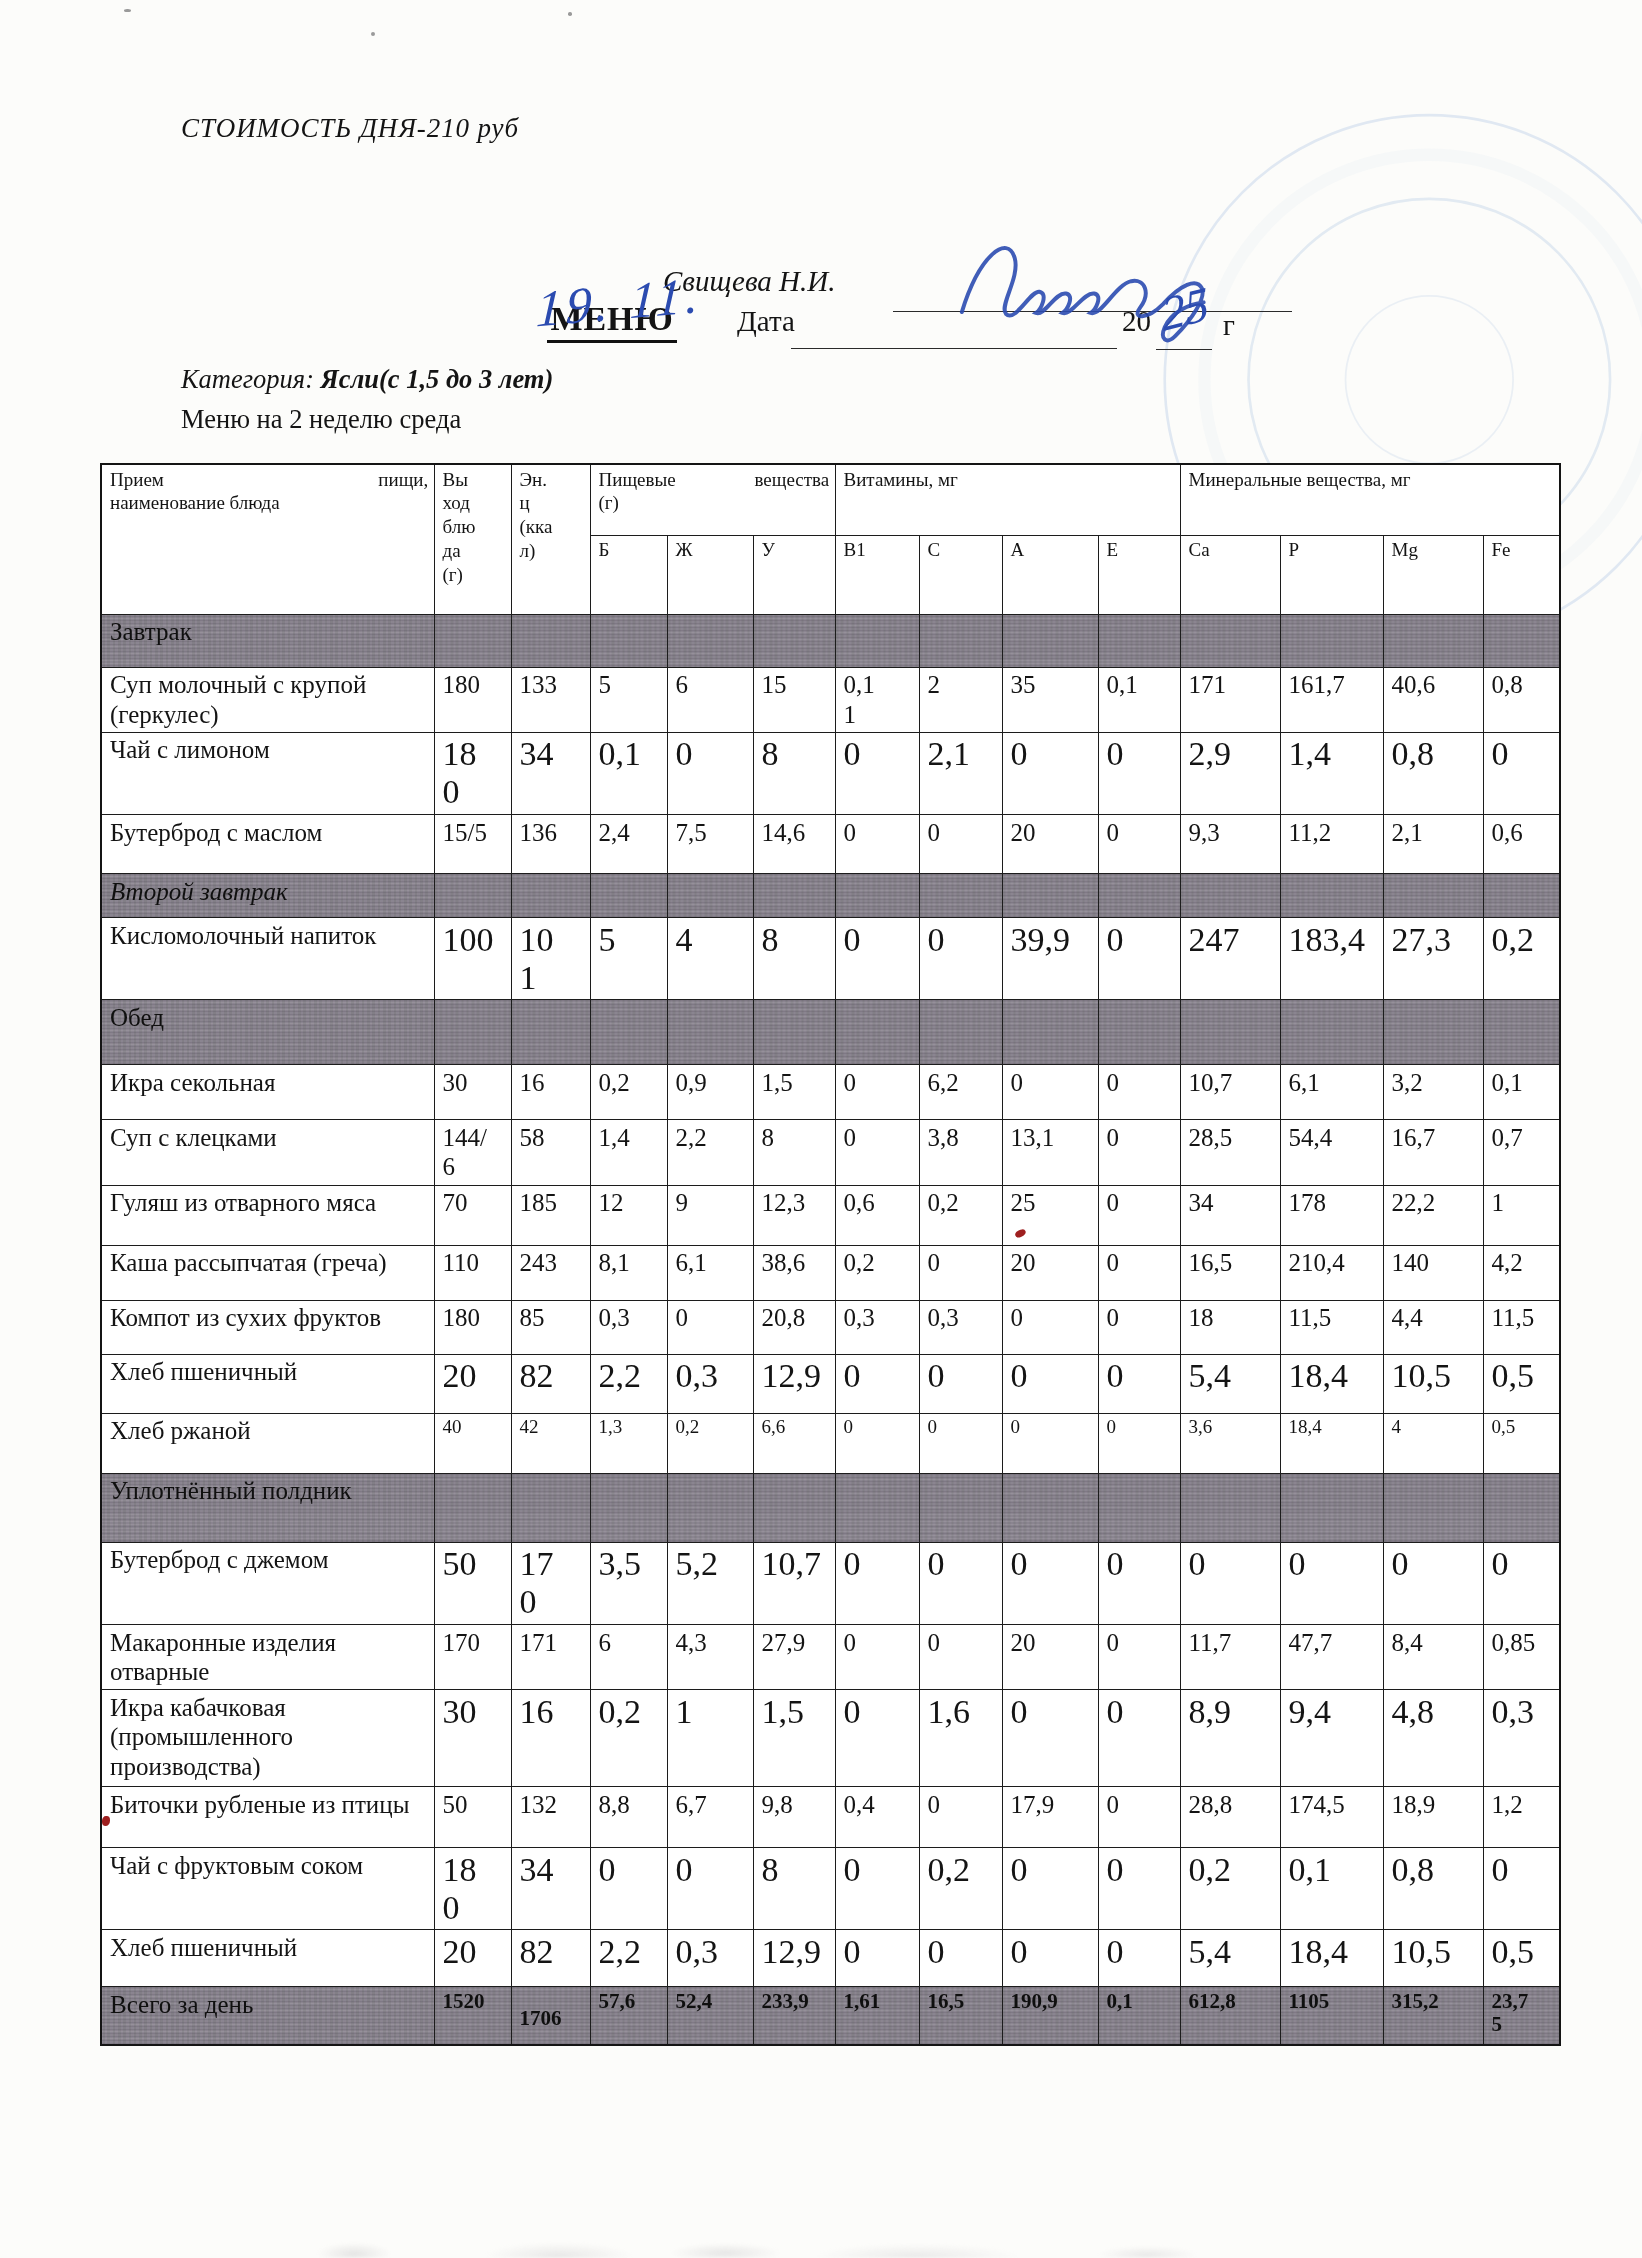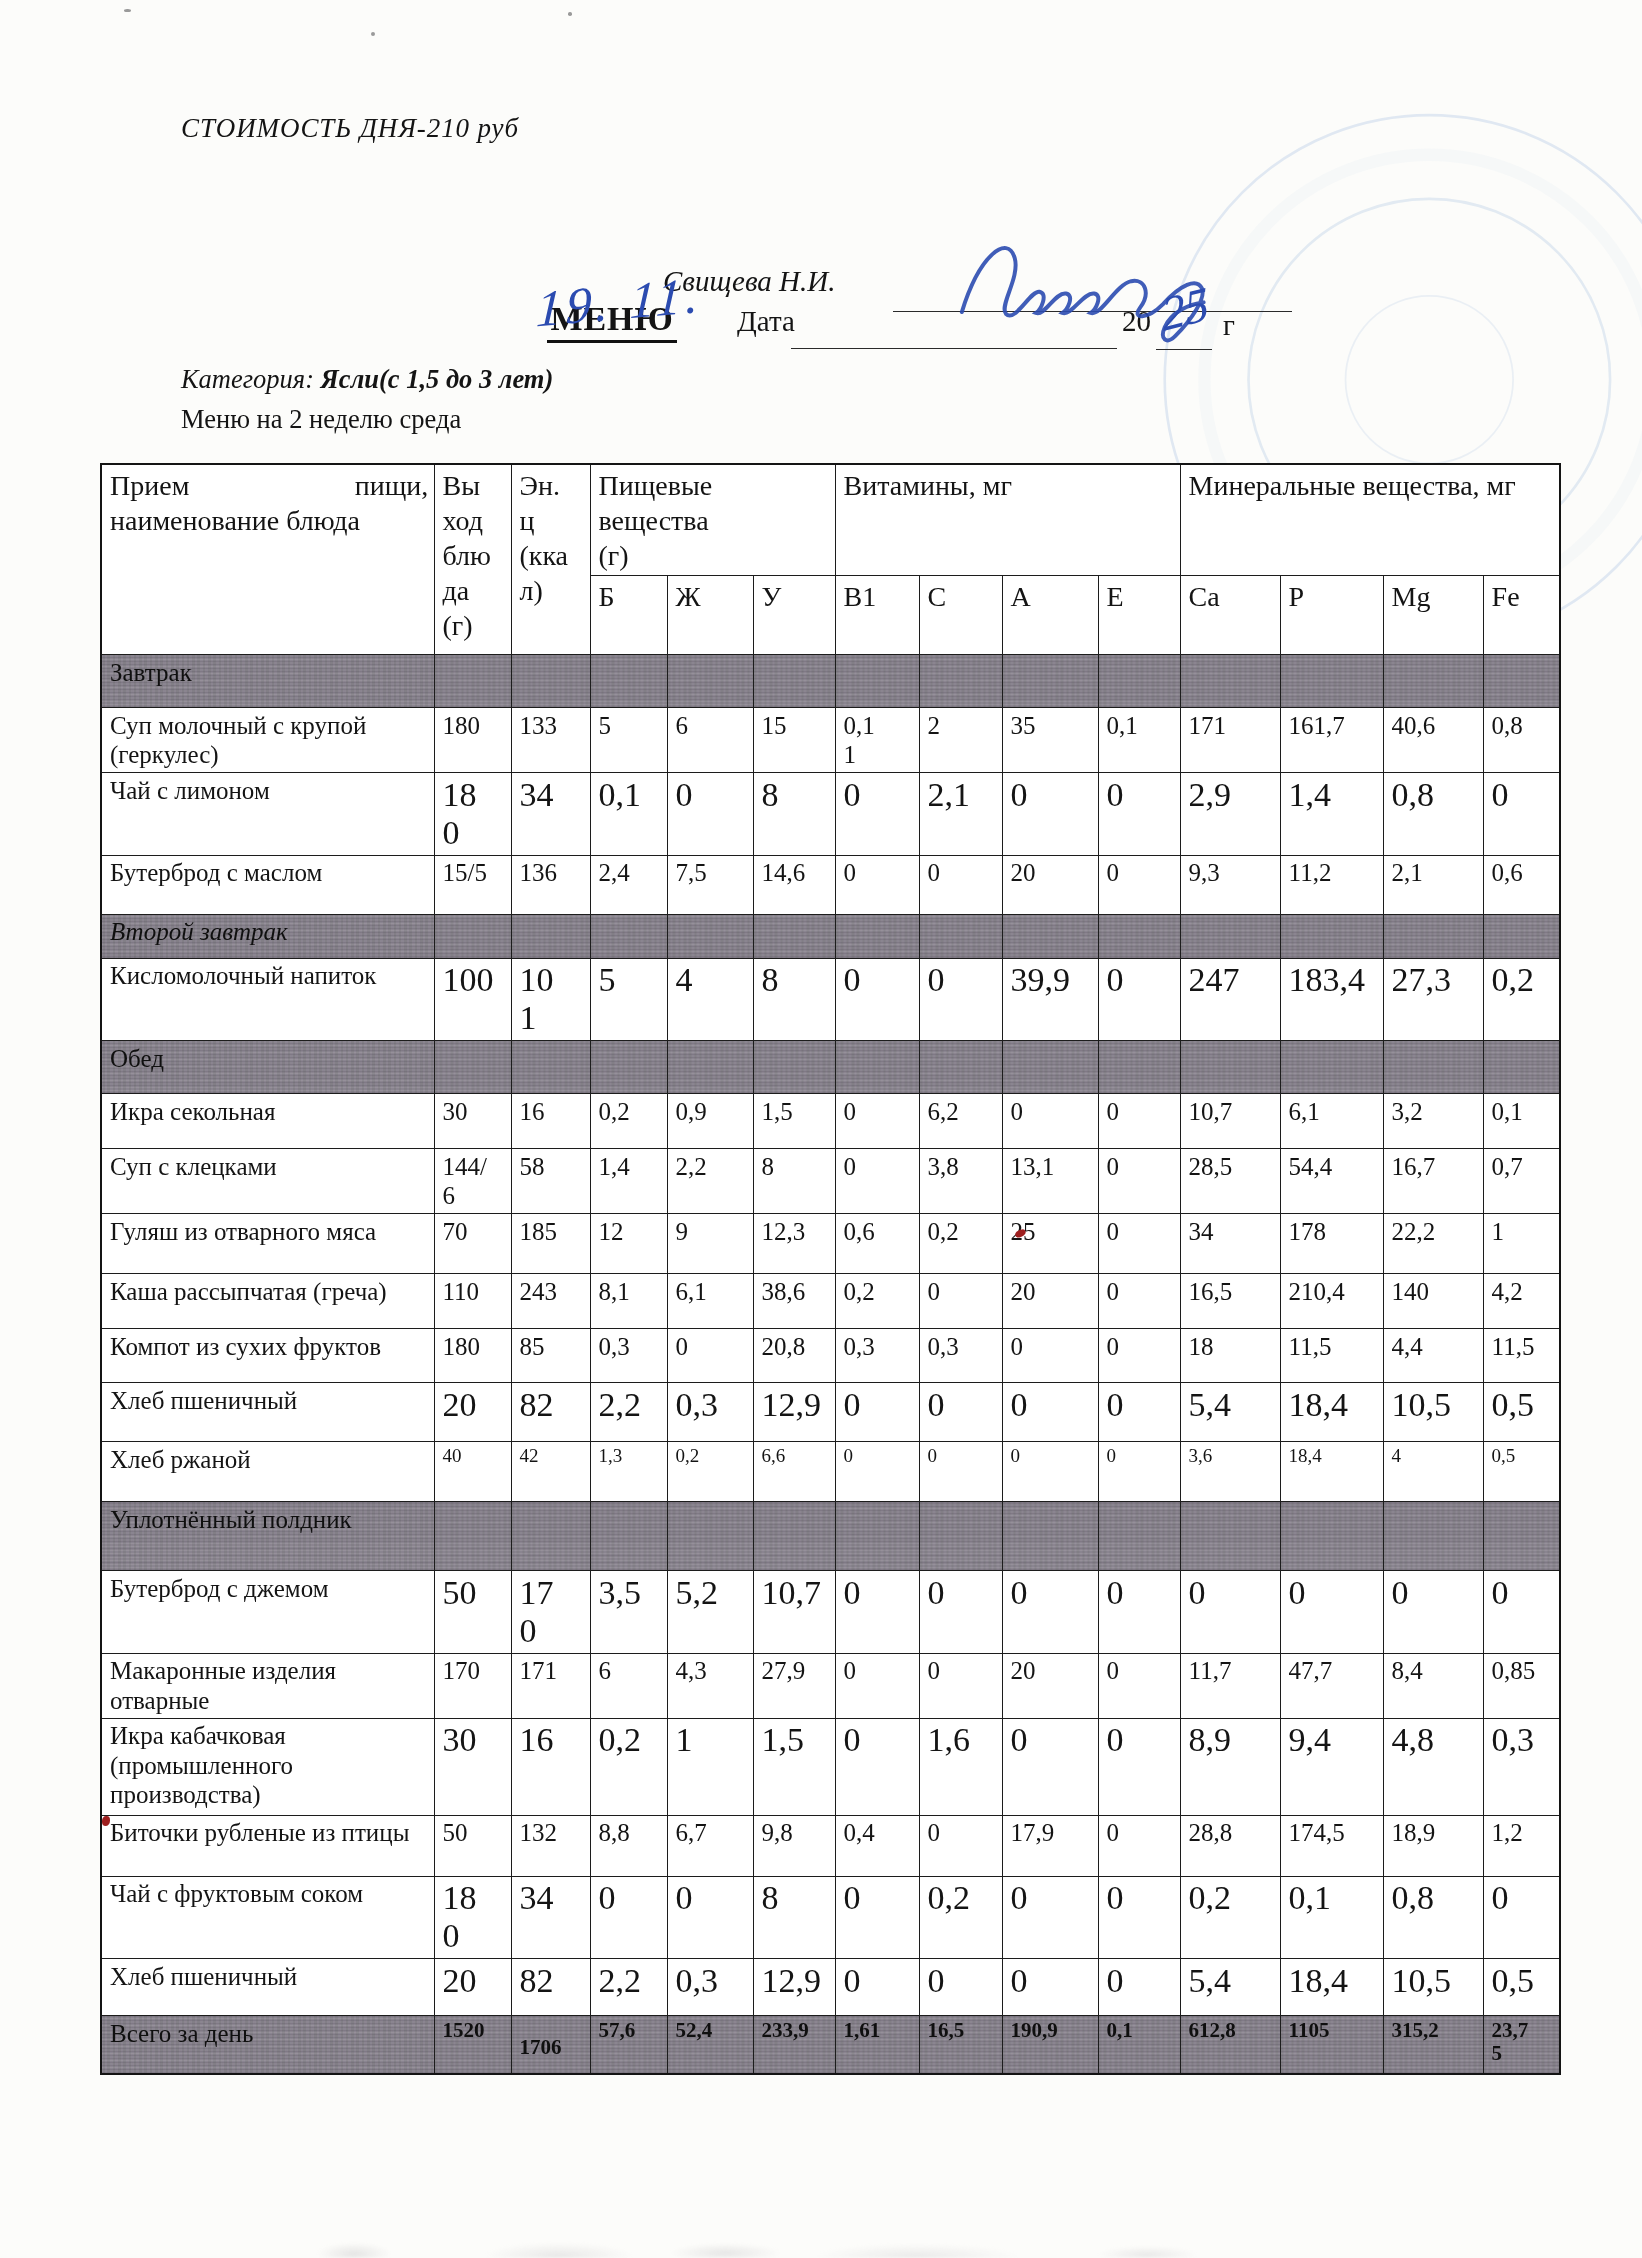--- a/index.html
+++ b/index.html
@@ -34,21 +34,21 @@
   table.menu{
     position:absolute;left:100px;top:463px;width:1458px;
     border-collapse:collapse;table-layout:fixed;background:#fff;
     border:2.6px solid #141414;z-index:2;
   }
   table.menu th,table.menu td{
     border:1.8px solid #1c1c1c;vertical-align:top;text-align:left;
     padding:2.6px 5.3px 2.6px 8px;font-weight:normal;font-size:25px;line-height:1.18;
     overflow:hidden;
   }
-  table.menu th{font-size:28px;line-height:1.25;}
+  table.menu th{font-size:19px;line-height:1.25;}
   .th-narrow{white-space:pre-line;}
   .justify-row{text-align:justify;text-align-last:justify;}
   .name-cell{text-align:justify;text-align-last:left;font-size:25.6px;line-height:1.25;padding-right:8.8px;}
   .num{white-space:pre-line;}
   .dish-row.row-large .num{font-size:34px;line-height:1.12;}
   .dish-row.row-medium .num{font-size:19px;line-height:1.12;margin-left:18px;}
   .section-row td,.total-row td{
     background-color:#8f8994;
     background-image:
       repeating-linear-gradient(0deg, rgba(66,58,74,.20) 0 1.8px, rgba(255,255,255,.06) 1.8px 3.5px),
@@ -254,21 +254,21 @@
           <td class="num">8</td>
           <td class="num">0</td>
           <td class="num">0</td>
           <td class="num">39,9</td>
           <td class="num">0</td>
           <td class="num">247</td>
           <td class="num">183,4</td>
           <td class="num">27,3</td>
           <td class="num">0,2</td>
         </tr>
-        <tr class="section-row" style="height: 53px;">
+        <tr class="section-row" style="height: 65px;">
           <td class="section-label">Обед</td>
           <td></td>
           <td></td>
           <td></td>
           <td></td>
           <td></td>
           <td></td>
           <td></td>
           <td></td>
           <td></td>

